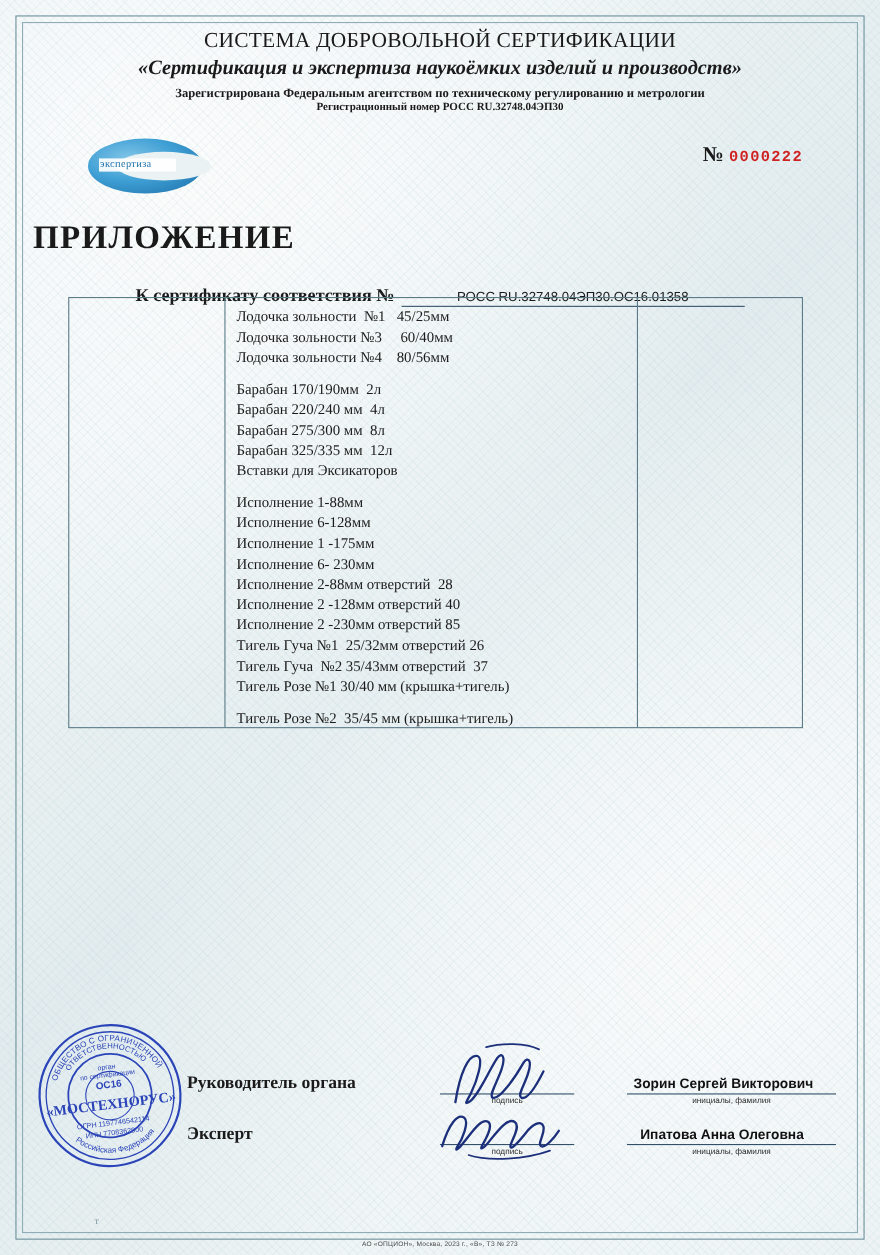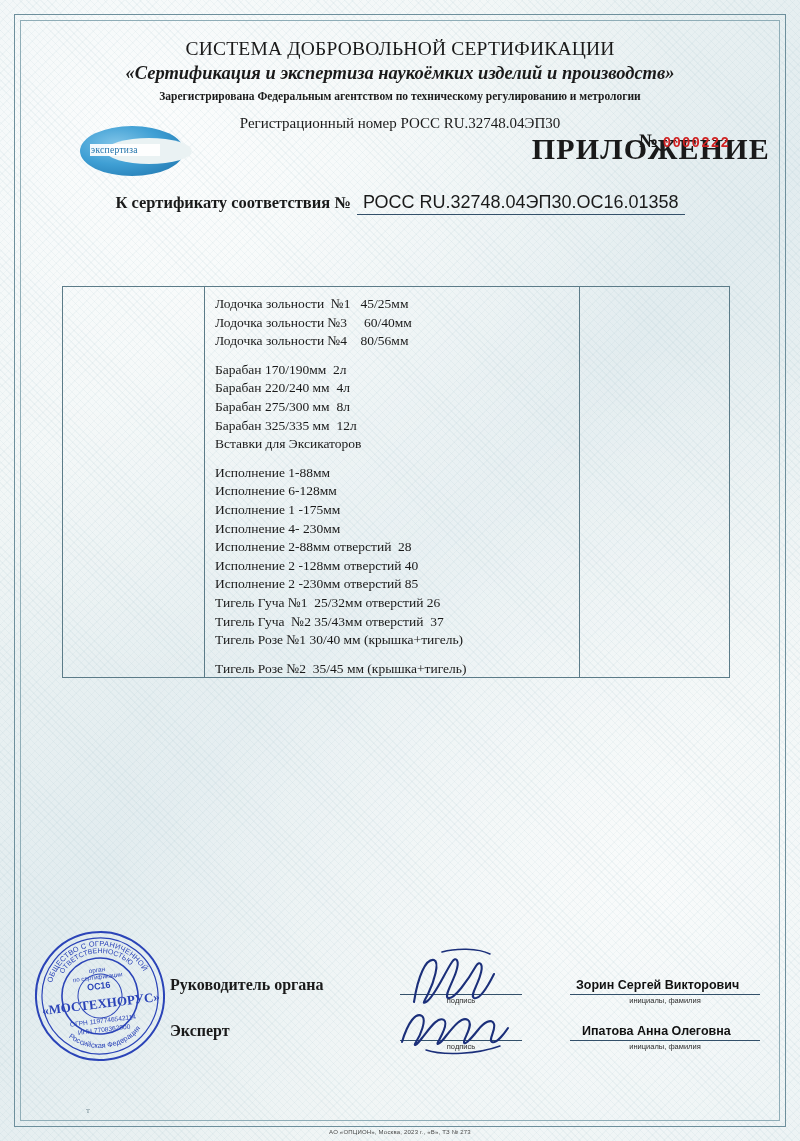--- a/index.html
+++ b/index.html
@@ -54,37 +54,37 @@
     position: absolute;
     left: 30px; top: 26px; right: 30px; bottom: 26px;
   }
 
   
   .hdr { text-align: center; }
   .hdr-l1 {
     font-size: 19.5px;
     letter-spacing: .2px;
     font-weight: 400;
-    margin-top: 12px;
+    margin-top: 1px;
   }
   .hdr-l2 {
     font-size: 18.5px;
     font-weight: bold;
     font-style: italic;
     margin-top: 3px;
   }
   .hdr-l3 {
     font-size: 11.5px;
     font-weight: bold;
     margin-top: 6px;
   }
   .hdr-l4 {
-    font-size: 15px;
-    font-weight: normal;
-    margin-top: 13px;
+    font-size: 10px;
+    font-weight: bold;
+    margin-top: 1px;
   }
 
   
   .logo-wrap {
     position: absolute;
     left: 50px;
     top: 98px;
     width: 108px;
     height: 58px;
   }
@@ -128,50 +128,51 @@
     white-space: nowrap;
   }
   .doc-number .num {
     color: #cf2222;
     font-family: "Liberation Mono", monospace;
     font-size: 14px;
     letter-spacing: 1.2px;
   }
 
   .title {
-    text-align: right;
+    text-align: left;
     font-size: 30px;
     font-weight: bold;
     letter-spacing: 1.2px;
+    margin-top: 96px;
   }
 
   .certline {
     text-align: center;
     margin-top: 26px;
     font-size: 16.5px;
     font-weight: bold;
     white-space: nowrap;
   }
   .certline .cert-no {
     display: inline-block;
     min-width: 300px;
     border-bottom: 1px solid #33506a;
     font-family: "Liberation Sans", sans-serif;
-    font-size: 18px;
+    font-size: 12px;
     font-weight: normal;
     padding: 0 6px 1px 6px;
     margin-left: 6px;
     vertical-align: baseline;
   }
 
   
   .table {
     position: absolute;
     left: 32px;
-    top: 260px;
+    top: 244px;
     width: 668px;
     height: 392px;
     border: 1px solid #5b7b88;
     box-sizing: border-box;
     display: flex;
   }
   .col-left  { width: 142px; border-right: 1px solid #5b7b88; box-sizing: border-box; }
   .col-mid   { flex: 1; box-sizing: border-box; padding: 8px 10px 0 10px; }
   .col-right { width: 150px; border-left: 1px solid #5b7b88; box-sizing: border-box; }
 
@@ -297,21 +298,21 @@
         <div class="item spacer"></div>
         <div class="item">Барабан 170/190мм  2л</div>
         <div class="item">Барабан 220/240 мм  4л</div>
         <div class="item">Барабан 275/300 мм  8л</div>
         <div class="item">Барабан 325/335 мм  12л</div>
         <div class="item">Вставки для Эксикаторов</div>
         <div class="item spacer"></div>
         <div class="item">Исполнение 1-88мм</div>
         <div class="item">Исполнение 6-128мм</div>
         <div class="item">Исполнение 1 -175мм</div>
-        <div class="item">Исполнение 4- 230мм</div>
+        <div class="item">Исполнение 6- 230мм</div>
         <div class="item">Исполнение 2-88мм отверстий  28</div>
         <div class="item">Исполнение 2 -128мм отверстий 40</div>
         <div class="item">Исполнение 2 -230мм отверстий 85</div>
         <div class="item">Тигель Гуча №1  25/32мм отверстий 26</div>
         <div class="item">Тигель Гуча  №2 35/43мм отверстий  37</div>
         <div class="item">Тигель Розе №1 30/40 мм (крышка+тигель)</div>
         <div class="item spacer"></div>
         <div class="item">Тигель Розе №2  35/45 мм (крышка+тигель)</div>
       </div>
       <div class="col-right"></div>

